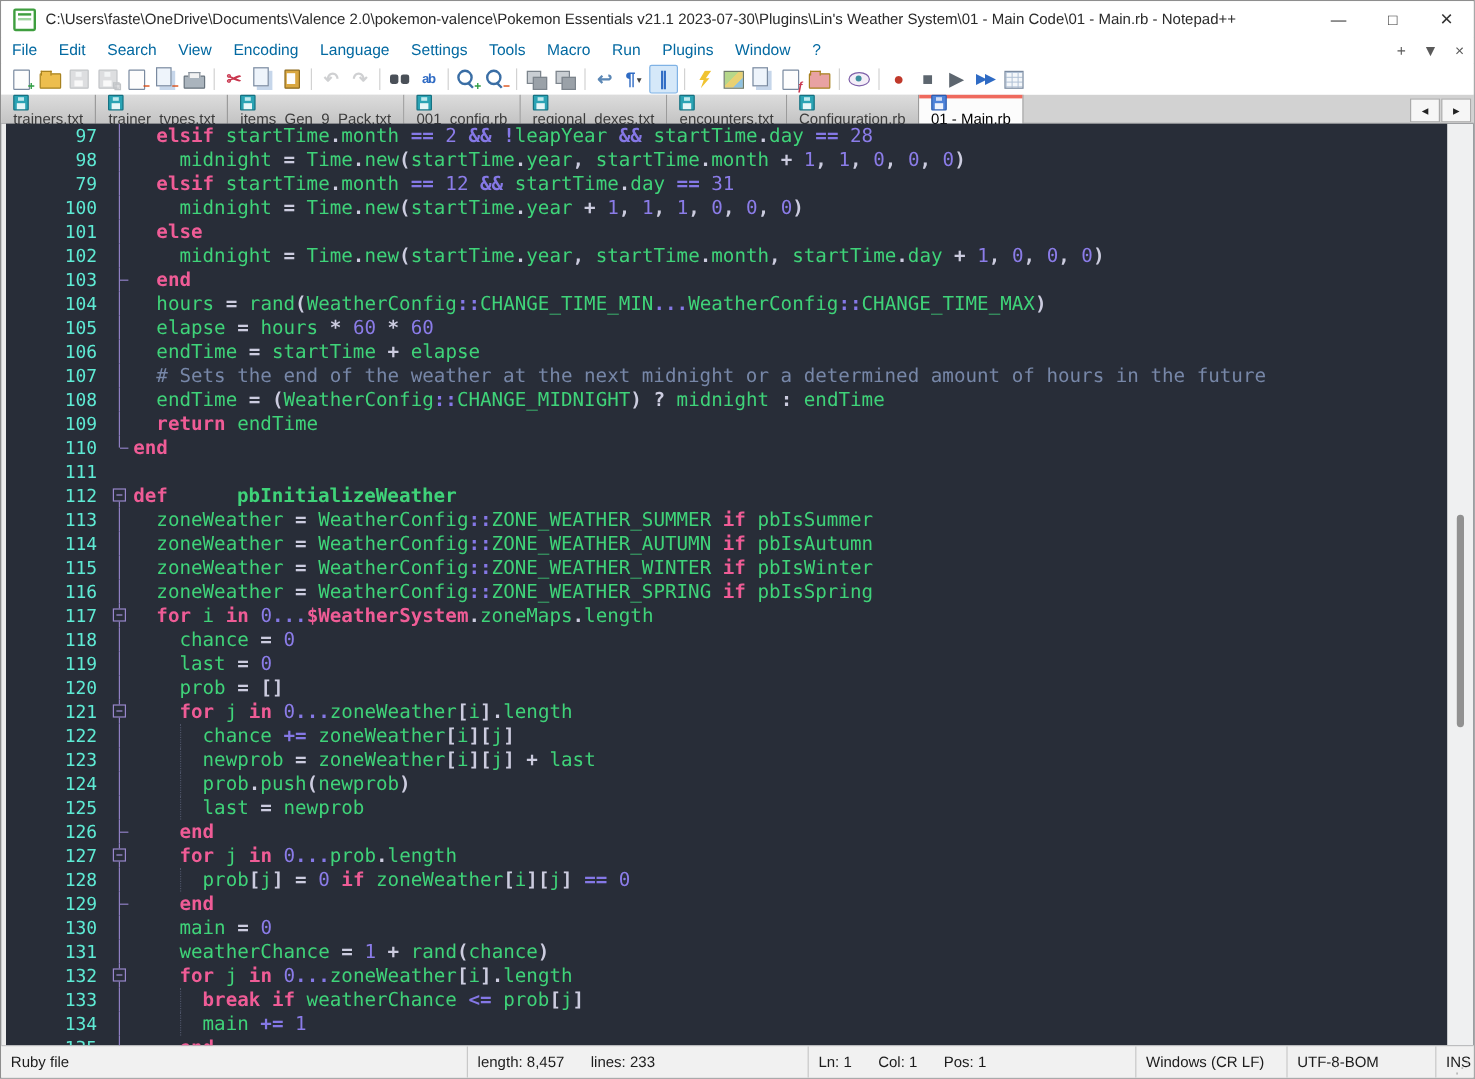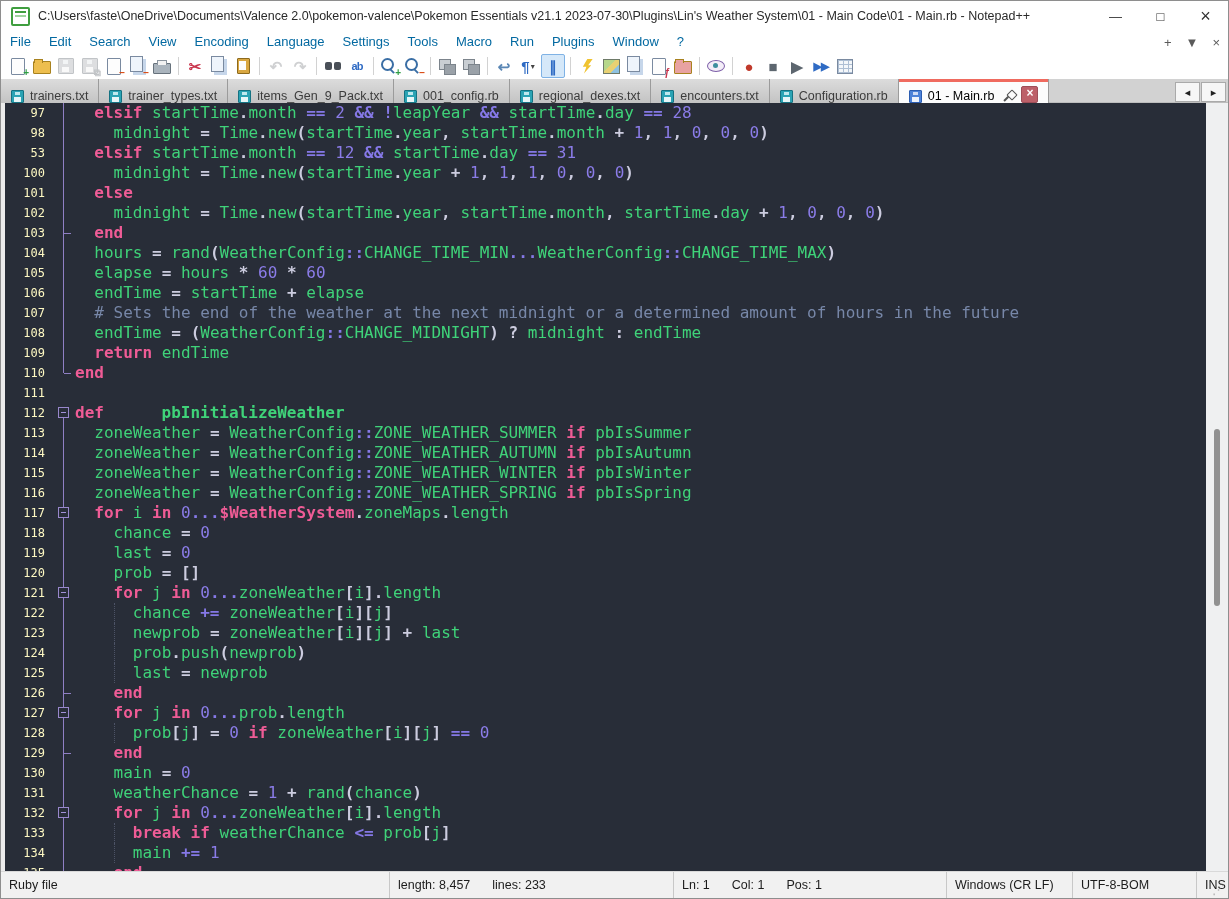--- a/index.html
+++ b/index.html
@@ -51,41 +51,41 @@
   .sh-winpair{width:10px;height:9px;background:#c9ced3;border:1px solid #7c848c;margin:-3px 0 0 -4px;}
   .sh-winpair::after{content:"";position:absolute;left:4px;top:4px;width:10px;height:9px;background:#9aa1a8;border:1px solid #7c848c;}
   .sh-eye{width:16px;height:10px;background:#f4eef8;border:1px solid #7d5fa8;border-radius:50%;}
   .sh-eye::after{content:"";position:absolute;left:5px;top:2px;width:5px;height:5px;background:#3e8f9e;border-radius:50%;}
   .sh-map{width:15px;height:13px;border:1px solid #6e7a68;background:linear-gradient(135deg,#b6d78a 0 40%,#e8d173 40% 70%,#8fc2e0 70% 100%);}
   .sh-bolt{width:12px;height:15px;background:#f0c330;clip-path:polygon(55% 0,100% 0,60% 45%,85% 45%,25% 100%,45% 55%,15% 55%);}
   .sh-gridpage{width:14px;height:13px;background:#f4f7fa;border:1px solid #7a8aa0;background-image:linear-gradient(#aebfd4 1px,transparent 1px),linear-gradient(90deg,#aebfd4 1px,transparent 1px);background-size:5px 4px;}
 
   
   .tabbar{height:24px;background:#d2d2d2;display:flex;position:relative;flex:0 0 auto;border-bottom:1px solid #bdbdbd;box-sizing:border-box;}
-  .tab{display:flex;align-items:flex-end;padding:0 10px;font-size:12.5px;color:#3c3c3c;background:linear-gradient(#dcdcdc,#c3c3c3);border-right:1px solid #9b9b9b;white-space:nowrap;position:relative;height:24px;box-sizing:border-box;}
+  .tab{display:flex;align-items:flex-start;padding:0 10px;font-size:12.5px;color:#3c3c3c;background:linear-gradient(#dcdcdc,#c3c3c3);border-right:1px solid #9b9b9b;white-space:nowrap;position:relative;height:24px;box-sizing:border-box;flex-direction:column;}
   .tab .fl{width:13px;height:13px;border-radius:1px;position:relative;margin-right:6px;flex:0 0 auto;background:#2ba3b4;border:1px solid #157282;box-sizing:border-box;}
   .tab .fl::after{content:"";position:absolute;left:2px;bottom:0px;width:7px;height:5px;background:#e6f6f8;}
   .tab .fl::before{content:"";position:absolute;left:3px;top:1px;width:5px;height:3px;background:#bfe9ee;}
   .tab.active{background:#fcfcfc;color:#000;}
   .tab.active::before{content:"";position:absolute;left:0;top:0;right:0;height:3px;background:#ef6a5e;}
   .tab.active .fl{background:#4d82d8;border-color:#2b5cb0;}
   .tab.active .fl::after{background:#eef3fc;}
   .tab.active .fl::before{background:#cfdcf5;}
   .pin{width:13px;height:13px;margin-left:8px;position:relative;}
   .pin::before{content:"";position:absolute;left:6px;top:1px;width:6px;height:6px;border:1.5px solid #555;border-radius:1px;transform:rotate(45deg);}
   .pin::after{content:"";position:absolute;left:1px;top:8px;width:6px;height:1.5px;background:#555;transform:rotate(-45deg);}
   .tabclose{width:15px;height:15px;margin-left:6px;background:#bd6069;border:1px solid #9e4e58;border-radius:2px;color:#fff;font-size:12px;font-weight:bold;line-height:13px;text-align:center;}
   .tabarrows{position:absolute;right:2px;top:3px;display:flex;gap:1px;}
   .tarrow{width:23px;height:18px;background:#f6f6f6;border:1px solid #aaa;display:flex;align-items:center;justify-content:center;font-size:11px;color:#222;}
 
   
   .editor{flex:1 1 auto;background:#282d38;position:relative;display:flex;border-left:4px solid #ececec;box-sizing:border-box;overflow:hidden;}
   .codescroll{flex:1 1 auto;overflow:hidden;font-family:"DejaVu Sans Mono",monospace;font-size:16px;line-height:20px;}
   .row{display:flex;height:20px;}
-  .ln{flex:0 0 40px;text-align:right;padding-right:8px;color:#fef9c3;font-size:12px;user-select:none;}
+  .ln{flex:0 0 40px;text-align:right;padding-right:8px;color:#5eead4;font-size:15px;user-select:none;margin-left:36px;}
   .fold{flex:0 0 22px;position:relative;}
   .f-line{position:absolute;left:10px;top:0;bottom:0;width:1px;background:#8f7fc4;}
   .f-top{position:absolute;left:10px;top:0;height:10px;width:1px;background:#8f7fc4;}
   .f-bot{position:absolute;left:10px;top:10px;bottom:0;width:1px;background:#8f7fc4;}
   .f-tick{position:absolute;left:11px;top:10px;width:7px;height:1px;background:#8f7fc4;}
   .f-box{position:absolute;left:5px;top:4px;width:11px;height:11px;border:1px solid #9887cc;background:#282d38;z-index:1;box-sizing:border-box;}
   .f-box::after{content:"";position:absolute;left:2px;top:4px;width:5px;height:1px;background:#a291d8;}
   .codetext{white-space:pre;position:relative;flex:1 1 auto;}
   .guide{position:absolute;left:4ch;top:0;bottom:0;width:0;border-left:1px dotted #4d5366;}
   .tk-k{color:#ef5c96;font-weight:bold;}
@@ -306,21 +306,21 @@
           <div class="codetext"><span class="tk-w">  </span><span class="tk-k">elsif</span><span class="tk-w"> </span><span class="tk-i">startTime</span><span class="tk-o">.</span><span class="tk-i">month</span><span class="tk-w"> </span><span class="tk-v">==</span><span class="tk-w"> </span><span class="tk-n">2</span><span class="tk-w"> </span><span class="tk-v">&amp;&amp;</span><span class="tk-w"> </span><span class="tk-v">!</span><span class="tk-i">leapYear</span><span class="tk-w"> </span><span class="tk-v">&amp;&amp;</span><span class="tk-w"> </span><span class="tk-i">startTime</span><span class="tk-o">.</span><span class="tk-i">day</span><span class="tk-w"> </span><span class="tk-v">==</span><span class="tk-w"> </span><span class="tk-n">28</span></div>
         </div>
         <div class="row">
           <div class="ln">98</div>
           <div class="fold">
             <div class="f-line"></div>
           </div>
           <div class="codetext"><span class="tk-w">    </span><span class="tk-i">midnight</span><span class="tk-w"> </span><span class="tk-o">=</span><span class="tk-w"> </span><span class="tk-i">Time</span><span class="tk-o">.</span><span class="tk-i">new</span><span class="tk-o">(</span><span class="tk-i">startTime</span><span class="tk-o">.</span><span class="tk-i">year</span><span class="tk-o">,</span><span class="tk-w"> </span><span class="tk-i">startTime</span><span class="tk-o">.</span><span class="tk-i">month</span><span class="tk-w"> </span><span class="tk-o">+</span><span class="tk-w"> </span><span class="tk-n">1</span><span class="tk-o">,</span><span class="tk-w"> </span><span class="tk-n">1</span><span class="tk-o">,</span><span class="tk-w"> </span><span class="tk-n">0</span><span class="tk-o">,</span><span class="tk-w"> </span><span class="tk-n">0</span><span class="tk-o">,</span><span class="tk-w"> </span><span class="tk-n">0</span><span class="tk-o">)</span></div>
         </div>
         <div class="row">
-          <div class="ln">53</div>
+          <div class="ln">79</div>
           <div class="fold">
             <div class="f-line"></div>
           </div>
           <div class="codetext"><span class="tk-w">  </span><span class="tk-k">elsif</span><span class="tk-w"> </span><span class="tk-i">startTime</span><span class="tk-o">.</span><span class="tk-i">month</span><span class="tk-w"> </span><span class="tk-v">==</span><span class="tk-w"> </span><span class="tk-n">12</span><span class="tk-w"> </span><span class="tk-v">&amp;&amp;</span><span class="tk-w"> </span><span class="tk-i">startTime</span><span class="tk-o">.</span><span class="tk-i">day</span><span class="tk-w"> </span><span class="tk-v">==</span><span class="tk-w"> </span><span class="tk-n">31</span></div>
         </div>
         <div class="row">
           <div class="ln">100</div>
           <div class="fold">
             <div class="f-line"></div>
           </div>

